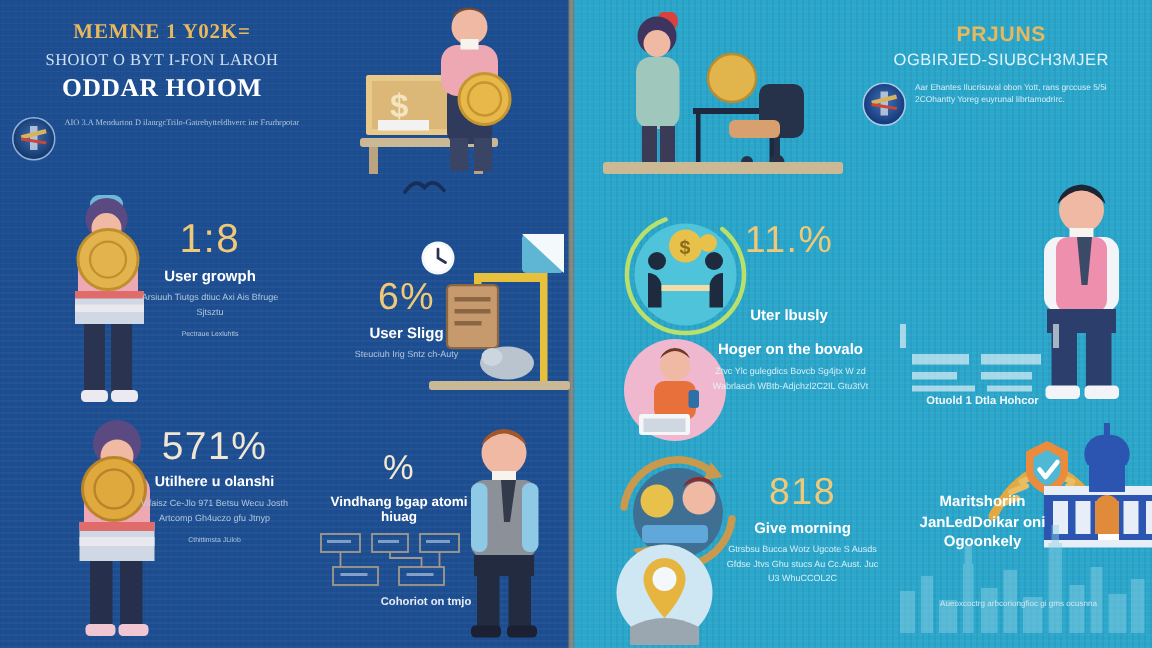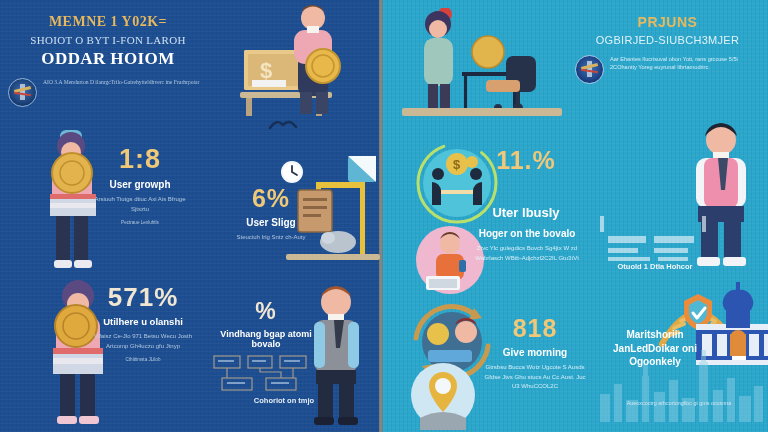--- a/index.html
+++ b/index.html
@@ -47,34 +47,34 @@
         background:radial-gradient(circle at 50% 45%,#3d6fb4,#15386c 72%);
         border:1.5px solid #8fb3dc;position:relative;overflow:hidden;}
   .seal.r{background:radial-gradient(circle at 50% 45%,#3f73b8,#16397a 72%);border-color:#a8cbe8;}
   .seal i{position:absolute;background:#d8b25c;display:block;}
   .seal .s1{left:5px;top:9px;width:17px;height:3px;transform:rotate(-14deg);}
   .seal .s2{left:5px;top:14px;width:17px;height:2px;transform:rotate(9deg);background:#c7473a;}
   .seal .s3{left:11px;top:5px;width:5px;height:16px;background:#e6e9ef;opacity:.7;}
 
   
   .stat{position:absolute;text-align:center;}
-  .stat .num{font-weight:700;color:#efc978;letter-spacing:1px;line-height:1;text-align:center;}
+  .stat .num{font-weight:400;color:#efc978;letter-spacing:1px;line-height:1;text-align:center;}
   .stat .lbl{font-weight:700;color:#ffffff;margin-top:6px;}
   .stat .det{margin-top:5px;font-size:6px;line-height:1.6;}
 
   .s-a{left:86px;top:146px;width:108px;}
   .s-a .num{font-size:27px;} .s-a .lbl{font-size:10px;}
   .s-b{left:220px;top:186px;width:102px;}
   .s-b .num{font-size:25px;} .s-b .lbl{font-size:10px;}
   .s-c{left:88px;top:284px;width:110px;}
   .s-c .num{font-size:26px;color:#f0e6d2;} .s-c .lbl{font-size:9.5px;}
   .s-d{left:208px;top:300px;width:116px;}
   .s-d .num{font-size:23px;color:#f2e7d3;} .s-d .lbl{font-size:9px;}
   .s-e{left:470px;top:148px;width:112px;}
-  .s-e .num{font-size:25px;color:#f0c878;} .s-e .lbl{font-size:13px;color:#ffffff;margin-top:32px;}
+  .s-e .num{font-size:25px;color:#f0c878;} .s-e .lbl{font-size:10px;color:#ffffff;margin-top:32px;}
   .s-f{left:592px;top:142px;width:116px;}
   .s-f .num{font-size:25px;color:#efcd84;} .s-f .lbl{font-size:10px;}
   .s-g{left:480px;top:316px;width:110px;}
   .s-g .num{font-size:25px;color:#f0c878;} .s-g .lbl{font-size:10px;}
   .s-h{left:596px;top:322px;width:118px;}
   .s-h .lbl{font-size:10px;line-height:1.35;}
 
   .caption{position:absolute;text-align:center;font-size:7.5px;color:#f0f7fb;font-weight:700;}
   .caption.d{color:#e6edf6;}
   .tinycap{position:absolute;text-align:center;font-size:5.4px;color:#cfe6f2;}
@@ -376,21 +376,21 @@
 
   <div class="stat s-c">
     <div class="num">571%</div>
     <div class="lbl">Utilhere u olanshi</div>
     <div class="det blurb blurb-fuzz">Vifaisz Ce-Jlo 971 Betsu Wecu Josth Artcomp Gh4uczo gfu Jtnyp</div>
     <div class="det blurb blurb-fuzz" style="font-size:4.6px;">Cthittimsta JLilob</div>
   </div>
 
   <div class="stat s-d">
     <div class="num">%</div>
-    <div class="lbl">Vindhang bgap atomi bovalo</div>
+    <div class="lbl">Vindhang bgap atomi hiuag</div>
   </div>
   <div class="caption d" style="left:224px;top:396px;width:120px;">Cohoriot on tmjo</div>
 
   <div class="stat s-e">
     <div class="num">11.%</div>
     <div class="lbl">Uter lbusly</div>
   </div>
 
   <div class="stat" style="left:462px;top:222px;width:130px;">
     <div class="lbl" style="font-size:10px;">Hoger on the bovalo</div>

